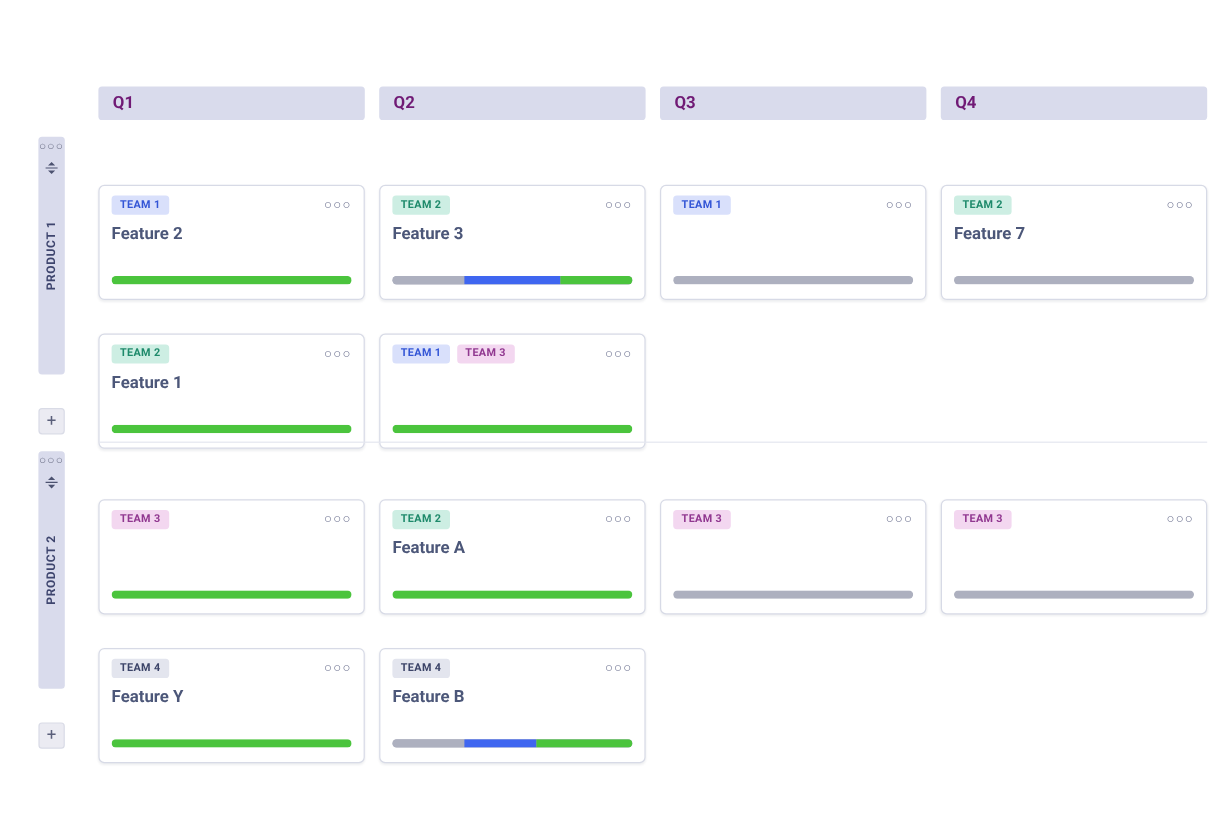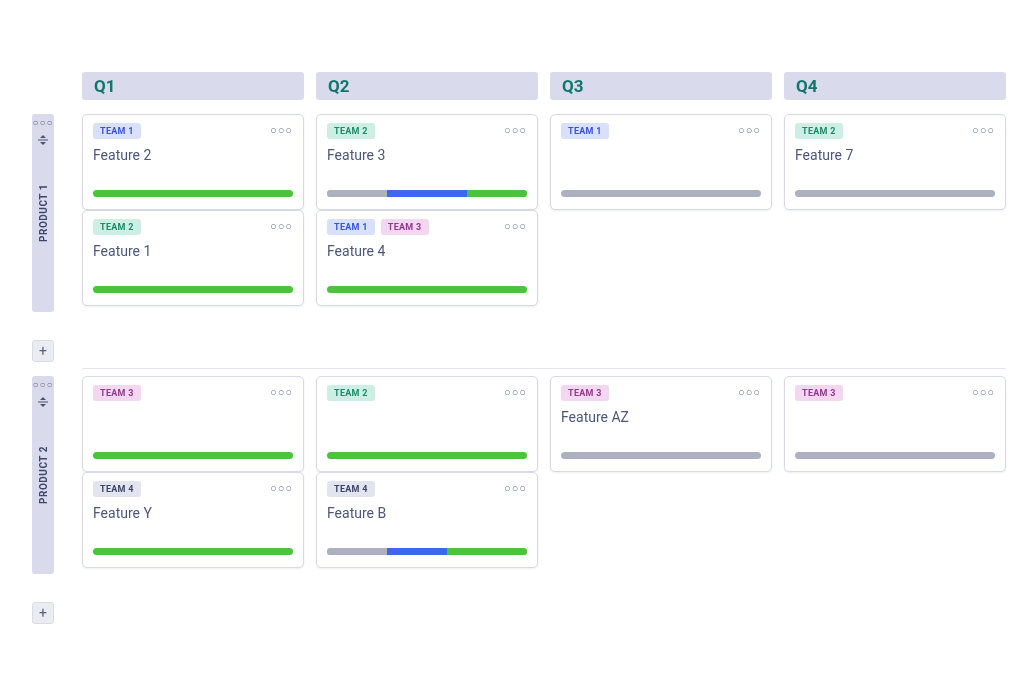--- a/index.html
+++ b/index.html
@@ -2,21 +2,21 @@
 <html><head>
 <meta charset="utf-8">
 <style>
   * { box-sizing: border-box; margin: 0; padding: 0; }
   html, body { width: 1024px; height: 683px; font-family: -apple-system, BlinkMacSystemFont, "Segoe UI", Roboto, Arial, sans-serif; background: #fff; }
   .board { position: relative; padding: 72px 0 0 72px; }
   .col-headers { position: absolute; top: 72px; left: 82px; display: flex; gap: 12px; }
   .col-header {
     width: 222px; height: 28px; background: #d9dbec; border-radius: 3px;
     display: flex; align-items: center; padding: 0 12px;
-    font-size: 17px; font-weight: 700; color: #0f766e;
+    font-size: 14px; font-weight: 700; color: #701a75;
   }
 
   .lanes { position: absolute; top: 114px; left: 32px; }
   .lane { position: relative; }
   .lane-rail {
     position: absolute; left: 0; top: 0; width: 22px; background: #d9dbec; border-radius: 3px;
     display: flex; flex-direction: column; align-items: center; justify-content: center;
   }
   .lane-rail .dots { position:absolute; top:4px; color:#6b6f86; font-size:10px; letter-spacing:1px; line-height:1; }
   .lane-rail .collapse-icon { position:absolute; top:20px; color:#4c5270; font-size:12px; }
@@ -25,33 +25,33 @@
     font-size: 10px; font-weight: 700; color: #3e456e; letter-spacing: 0.5px;
     writing-mode: vertical-rl; transform: rotate(180deg);
   }
   .add-btn {
     position: absolute; left: 0; width: 22px; height: 22px; background: #ebebf2; border: 1px solid #d9dbe6;
     border-radius: 3px; display:flex; align-items:center; justify-content:center; color:#5a5f7a; font-size:14px;
     cursor: pointer;
   }
 
   .cards-area { position: absolute; left: 50px; top: 0; display:flex; gap:12px; }
-  .col { width: 222px; display:flex; flex-direction:column; gap:0; }
+  .col { width: 222px; display:flex; flex-direction:column; gap:28px;margin-top:40px; }
   .card {
     width: 222px; height: 96px; background:#fff; border:1px solid #d7dae6; border-radius:5px;
     box-shadow: 0 1px 2px rgba(30,35,60,0.08);
     padding: 8px 10px 10px 10px; position:relative;
   }
   .card-top { display:flex; align-items:center; gap:6px; }
   .team-badge {
     font-size: 9px; font-weight:700; letter-spacing:0.3px;
     padding: 3px 7px; border-radius: 3px;
   }
   .card-menu { position:absolute; top:10px; right:10px; color:#6d7290; font-size:11px; letter-spacing:1px; cursor:pointer; line-height:1; }
-  .card-title { margin-top:8px; font-size:14px; color:#4c5779; }
+  .card-title { margin-top:8px; font-size:14px; color:#4c5779;font-weight:bold; }
   .bar { position:absolute; left:10px; right:10px; bottom:12px; height:7px; border-radius:4px; overflow:hidden; background:#adb0bf; display:flex; }
   .seg { height:100%; }
 
   .lane-divider { position:absolute; left:50px; height:1px; background:#e4e6ef; }
 </style>
 </head>
 <body>
 
 <div class="board">
   <div class="col-headers" id="col-headers">
@@ -108,21 +108,20 @@
                 <div class="seg" style="width: 40%; background: rgb(63, 102, 240);"></div>
                 <div class="seg" style="width: 30%; background: rgb(75, 196, 61);"></div>
               </div>
             </div>
             <div class="card">
               <div class="card-top">
                 <span class="team-badge" style="background: rgb(217, 224, 251); color: rgb(52, 86, 214);">TEAM 1</span>
                 <span class="team-badge" style="background: rgb(243, 215, 240); color: rgb(145, 56, 144);">TEAM 3</span>
               </div>
               <div class="card-menu">○○○</div>
-              <div class="card-title">Feature 4</div>
               <div class="bar">
                 <div class="seg" style="width: 100%; background: rgb(75, 196, 61);"></div>
               </div>
             </div>
           </div>
           <div class="col">
             <div class="card">
               <div class="card-top">
                 <span class="team-badge" style="background: rgb(217, 224, 251); color: rgb(52, 86, 214);">TEAM 1</span>
               </div>
@@ -179,20 +178,21 @@
                 <div class="seg" style="width: 100%; background: rgb(75, 196, 61);"></div>
               </div>
             </div>
           </div>
           <div class="col">
             <div class="card">
               <div class="card-top">
                 <span class="team-badge" style="background: rgb(205, 238, 227); color: rgb(30, 138, 107);">TEAM 2</span>
               </div>
               <div class="card-menu">○○○</div>
+              <div class="card-title">Feature A</div>
               <div class="bar">
                 <div class="seg" style="width: 100%; background: rgb(75, 196, 61);"></div>
               </div>
             </div>
             <div class="card">
               <div class="card-top">
                 <span class="team-badge" style="background: rgb(227, 229, 238); color: rgb(60, 68, 104);">TEAM 4</span>
               </div>
               <div class="card-menu">○○○</div>
               <div class="card-title">Feature B</div>
@@ -202,21 +202,20 @@
                 <div class="seg" style="width: 40%; background: rgb(75, 196, 61);"></div>
               </div>
             </div>
           </div>
           <div class="col">
             <div class="card">
               <div class="card-top">
                 <span class="team-badge" style="background: rgb(243, 215, 240); color: rgb(145, 56, 144);">TEAM 3</span>
               </div>
               <div class="card-menu">○○○</div>
-              <div class="card-title">Feature AZ</div>
               <div class="bar">
                 <div class="seg" style="width: 100%; background: rgb(173, 176, 191);"></div>
               </div>
             </div>
           </div>
           <div class="col">
             <div class="card">
               <div class="card-top">
                 <span class="team-badge" style="background: rgb(243, 215, 240); color: rgb(145, 56, 144);">TEAM 3</span>
               </div>

